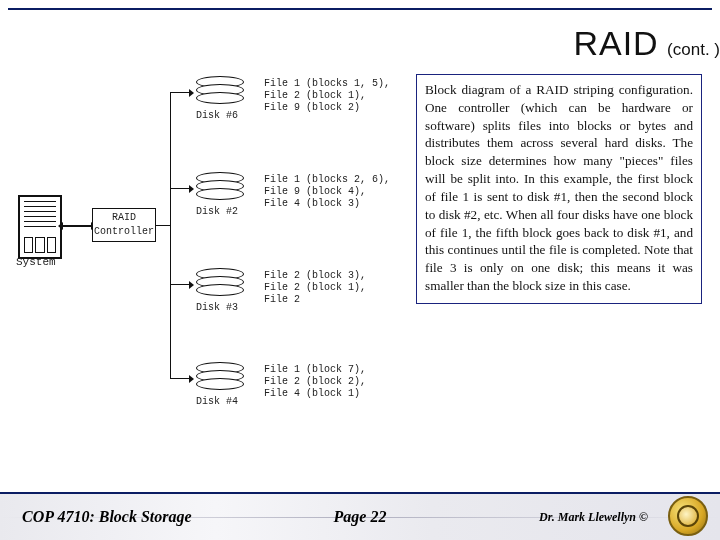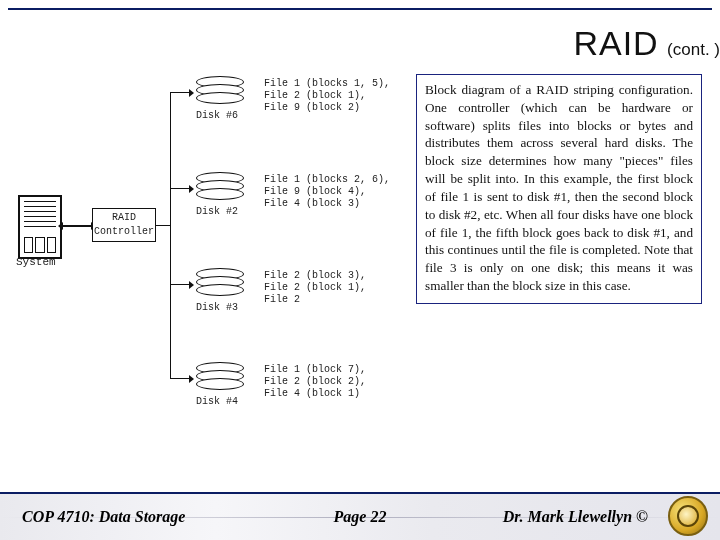--- a/index.html
+++ b/index.html
@@ -196,21 +196,21 @@
   .foot-center {
     position: absolute; left: 0; right: 0;
     text-align: center;
     font-style: italic; font-weight: bold;
     font-size: 16px;
   }
   .pnum { }
   .foot-right {
     position: absolute; right: 72px;
     font-style: italic; font-weight: bold;
-    font-size: 16px;
+    font-size: 12px;
   }
   .logo {
     position: absolute;
     right: 12px; bottom: 4px;
     width: 40px; height: 40px;
     border-radius: 50%;
     background: radial-gradient(circle at 35% 35%, #f7e27a, #d9a825 60%, #8a6a12);
     border: 2px solid #7a5f10;
     display: flex;
     align-items: center; justify-content: center;
@@ -306,21 +306,21 @@
       <div>File 2 (block 2),</div>
       <div>File 4 (block 1)</div>
     </div>
   </div>
 </div>
 
 <div class="explain">Block diagram of a RAID striping configuration. One controller (which can be hardware or software) splits files into blocks or bytes and distributes them across several hard disks. The block size determines how many "pieces" files will be split into. In this example, the first block of file 1 is sent to disk #1, then the second block to disk #2, etc. When all four disks have one block of file 1, the fifth block goes back to disk #1, and this continues until the file is completed. Note that file 3 is only on one disk; this means it was smaller than the block size in this case.</div>
 
 <div class="footer-bar">
   <div class="mid-rule"></div>
-  <div class="foot-left">COP 4710: Data Storage</div>
+  <div class="foot-left">COP 4710: Block Storage</div>
   <div class="foot-center">
     <span>Page </span><span class="pnum">22</span>
   </div>
   <div class="foot-right">Dr. Mark Llewellyn ©</div>
   <div class="logo">
       <div class="inner"></div>
     </div>
 </div>
 
 </body></html>

